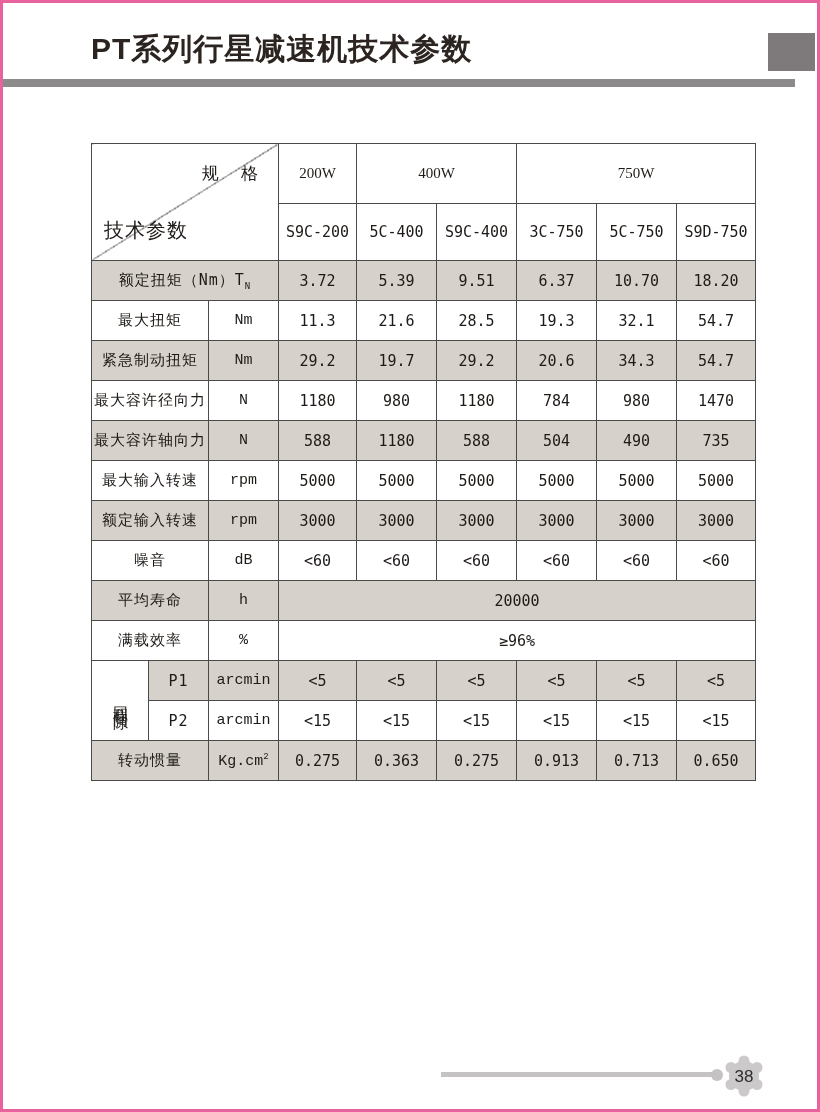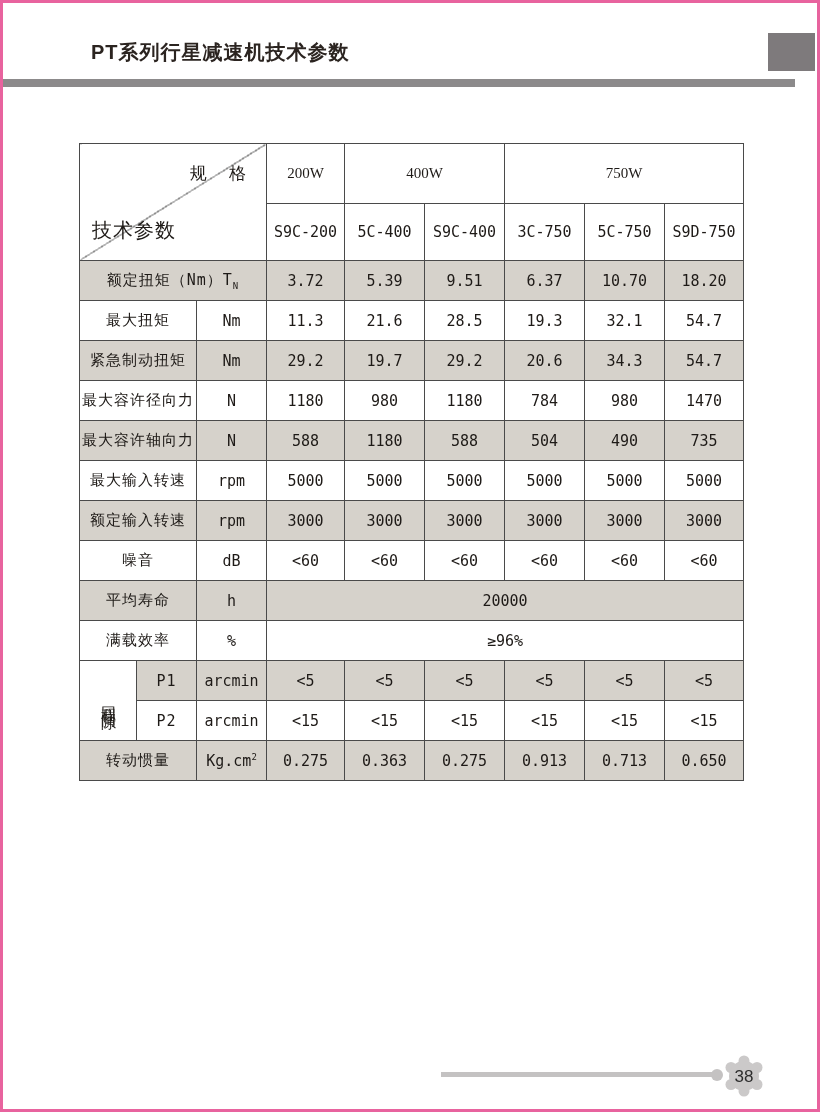--- a/index.html
+++ b/index.html
@@ -10,54 +10,54 @@
   }
   .page {
     position: relative;
     width: 820px; height: 1112px;
     background: #ffffff;
     border: 3px solid #e8639e;
     overflow: hidden;
   }
   
   .page-title {
-    position: absolute; left: 88px; top: 36px;
-    font-size: 20px; font-weight: bold; color: #2b2420;
+    position: absolute; left: 88px; top: 26px;
+    font-size: 30px; font-weight: bold; color: #2b2420;
     letter-spacing: 1px;
     font-family: "Liberation Sans", sans-serif;
   }
   .title-underline {
     position: absolute; left: 0px; top: 76px;
     width: 792px; height: 8px; background: #8c8a8b;
   }
   .corner-square {
     position: absolute; left: 765px; top: 30px;
     width: 47px; height: 38px; background: #7e7a7c;
   }
   
   table.spec {
-    position: absolute; left: 76px; top: 140px;
+    position: absolute; left: 88px; top: 140px;
     border-collapse: collapse; table-layout: fixed;
     width: 664px;
     font-family: "DejaVu Sans Mono", "Liberation Sans", monospace, sans-serif;
     padding-left: 48px;
   }
   table.spec td {
     border: 1px solid #4a4a4a;
     text-align: center; vertical-align: middle;
     font-size: 15px; color: #1e1a17;
     padding: 0;
   }
   tr.hrow1 { height: 60px; }
   tr.hrow2 { height: 57px; }
   tr.drow  { height: 40px; }
   tr.shaded td { background: #d6d2cb; }
   tr td.nofill { background: #ffffff; }
   td.lbl { font-size: 15px; letter-spacing: 1px; }
-  td.unit { font-size: 14px; }
+  td.unit { font-size: 14px; font-family: Liberation Mono, monospace; }
   td.val { font-size: 15px; }
   td.model { font-size: 15px; }
   td.group { font-size: 15px; font-family: Liberation Serif, serif; }
   sub { font-size: 9px; }
   sup { font-size: 9px; }
   
   td.diag {
     position: relative;
     background-image: linear-gradient(to bottom right,
       transparent calc(50% - 1px), #6b6b6b calc(50% - 1px),

